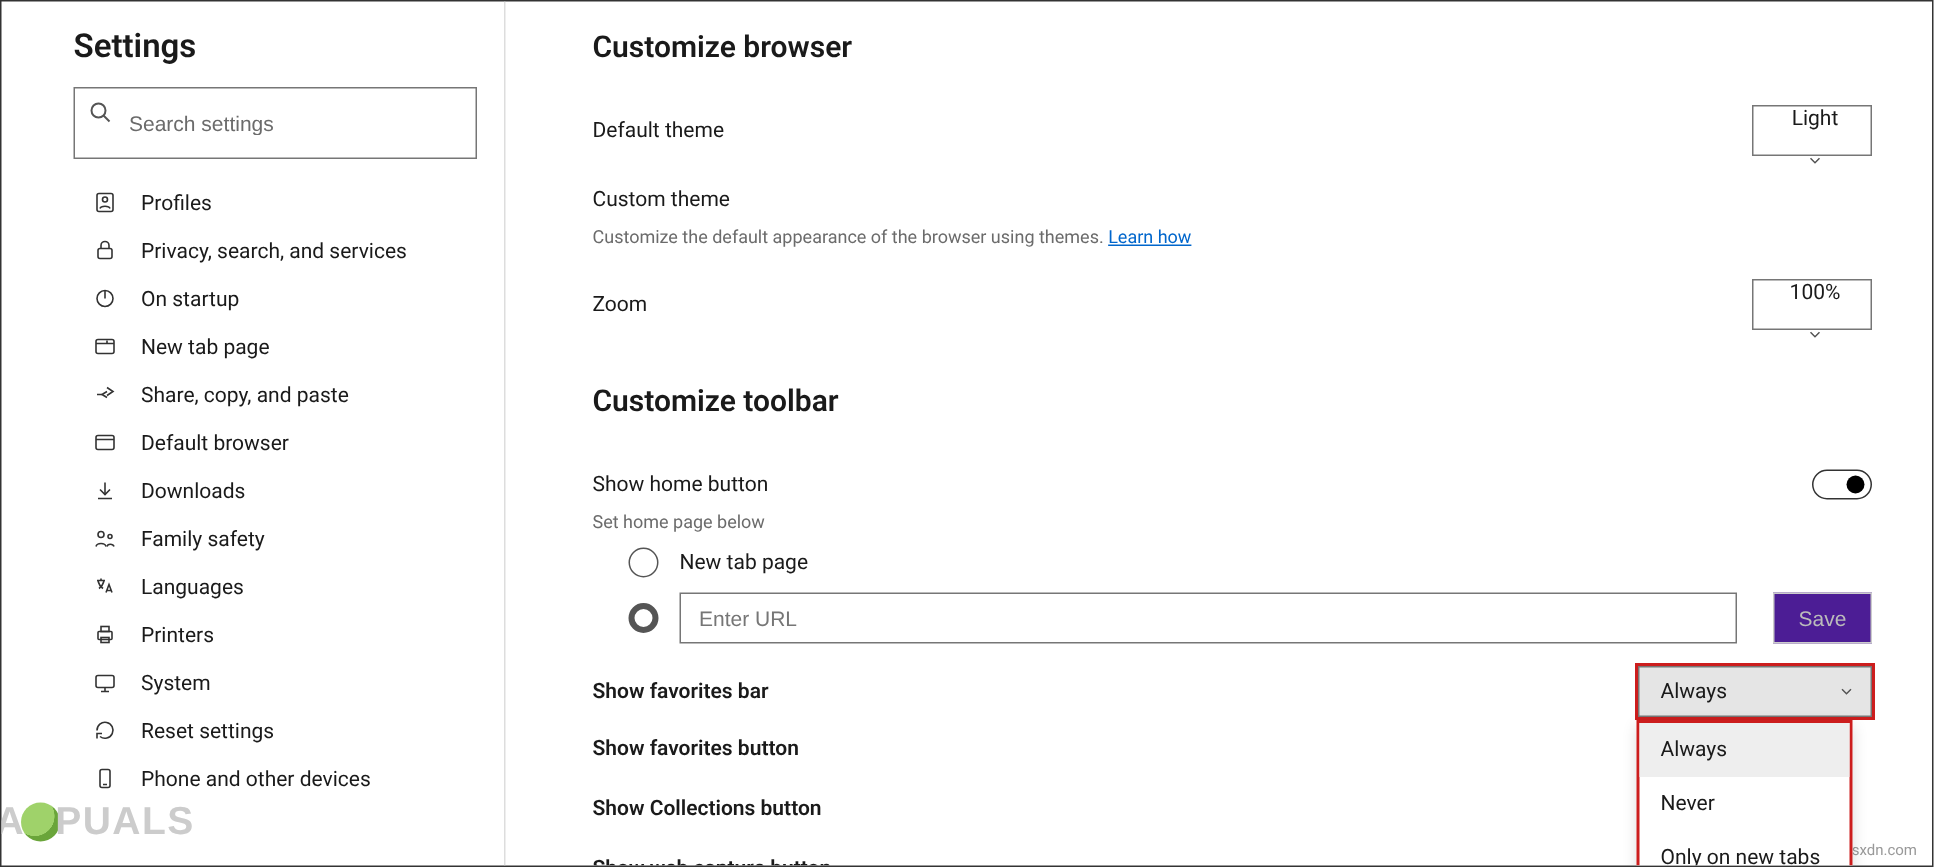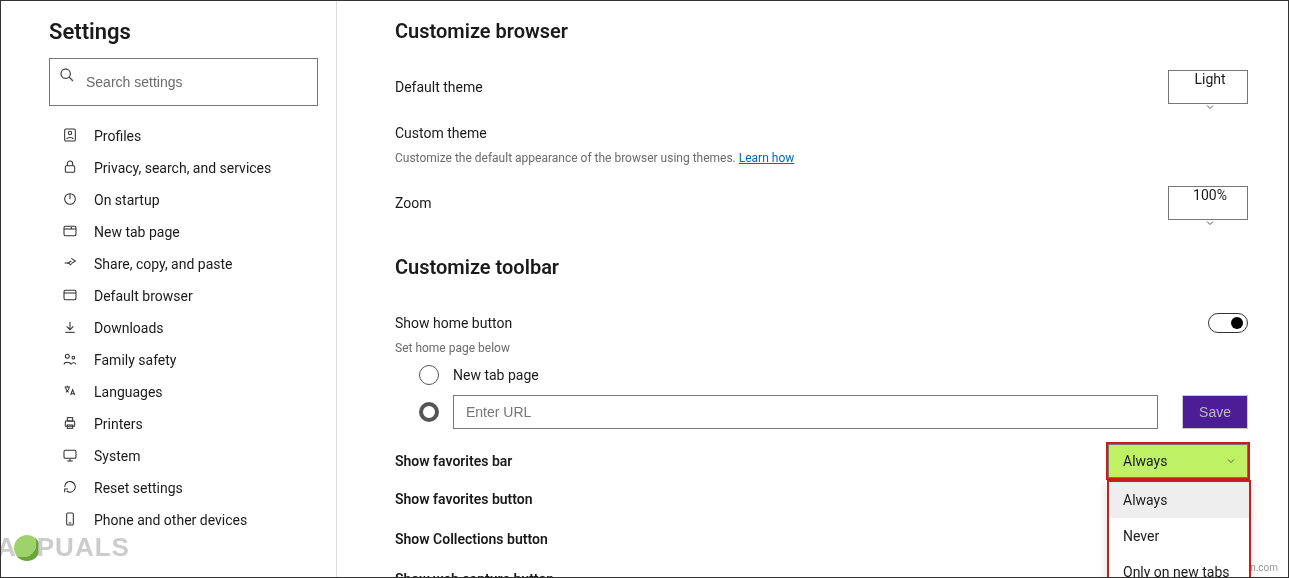--- a/index.html
+++ b/index.html
@@ -138,26 +138,26 @@
   .url-input::placeholder { color: #767676; }
   .save-btn {
     height: 34px; padding: 0 16px;
     border: 1px solid #ccc; background: #4c1d95;
     color: #bbb; font-size: 14px;
     cursor: not-allowed; margin-left: 10px;
   }
   .fav-row { display:flex; align-items:center; justify-content:space-between; margin-top: 14px; height: 36px; }
   .fav-label { font-weight: 600; font-size: 14px; }
   .fav-dd {
-    width: 140px; height: 34px;
+    width: 156px; height: 34px;
     border: 1px solid #767676;
     outline: 2px solid #cc1d1d; outline-offset: 0;
     display: flex; align-items: center; justify-content: space-between;
     padding: 0 10px 0 14px; cursor: pointer;
-    position: relative; background:#bef264;
+    position: relative; background:#e5e5e5;
   }
   .dd-menu {
     position: absolute;
     top: 35px; left: -2px; width: 144px;
     border: 2px solid #cc1d1d;
     background: #fff;
     z-index: 50;
     box-shadow: 0 4px 10px rgba(0,0,0,0.15);
   }
   .dd-item {

